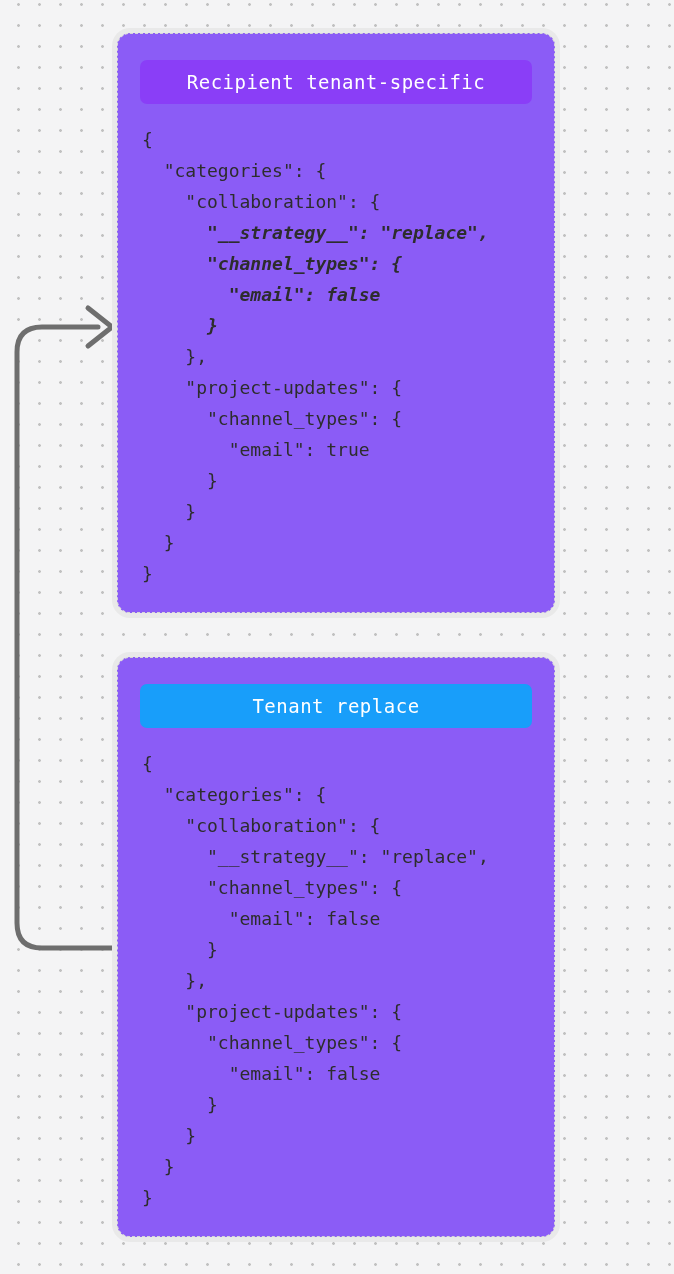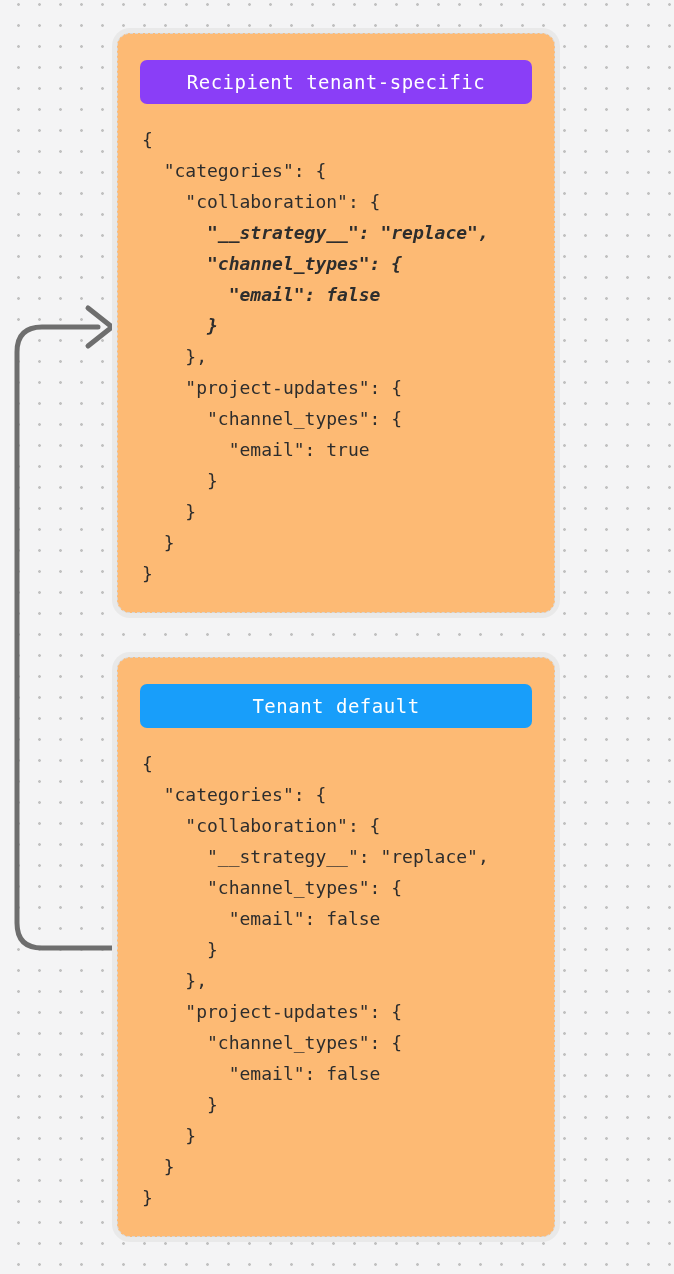--- a/index.html
+++ b/index.html
@@ -25,21 +25,21 @@
     position: absolute;
     inset: 0;
     pointer-events: none;
   }
   .card {
     position: absolute;
     left: 117px;
     width: 438px;
     height: 580px;
     box-sizing: border-box;
-    background: #fdba74;
+    background: #8b5cf6;
     border: 1px dashed #d6d6d6;
     border-radius: 13px;
     box-shadow: 0 0 0 5px #e9e9e9;
     padding: 26px 22px 24px 22px;
   }
   .card-top { top: 33px; }
   .card-bottom { top: 657px; }
   .badge {
     height: 44px;
     border-radius: 7px;
@@ -92,21 +92,21 @@
       <div class="code-line">      "channel_types": {</div>
       <div class="code-line">        "email": true</div>
       <div class="code-line">      }</div>
       <div class="code-line">    }</div>
       <div class="code-line">  }</div>
       <div class="code-line">}</div>
     </div>
 </div>
 
 <div class="card card-bottom">
-  <div class="badge" style="background-color: rgb(24, 158, 250); color: rgb(255, 255, 255);">Tenant default</div>
+  <div class="badge" style="background-color: rgb(24, 158, 250); color: rgb(255, 255, 255);">Tenant replace</div>
   <div class="code-block">
       <div class="code-line">{</div>
       <div class="code-line">  "categories": {</div>
       <div class="code-line">    "collaboration": {</div>
       <div class="code-line">      "__strategy__": "replace",</div>
       <div class="code-line">      "channel_types": {</div>
       <div class="code-line">        "email": false</div>
       <div class="code-line">      }</div>
       <div class="code-line">    },</div>
       <div class="code-line">    "project-updates": {</div>

